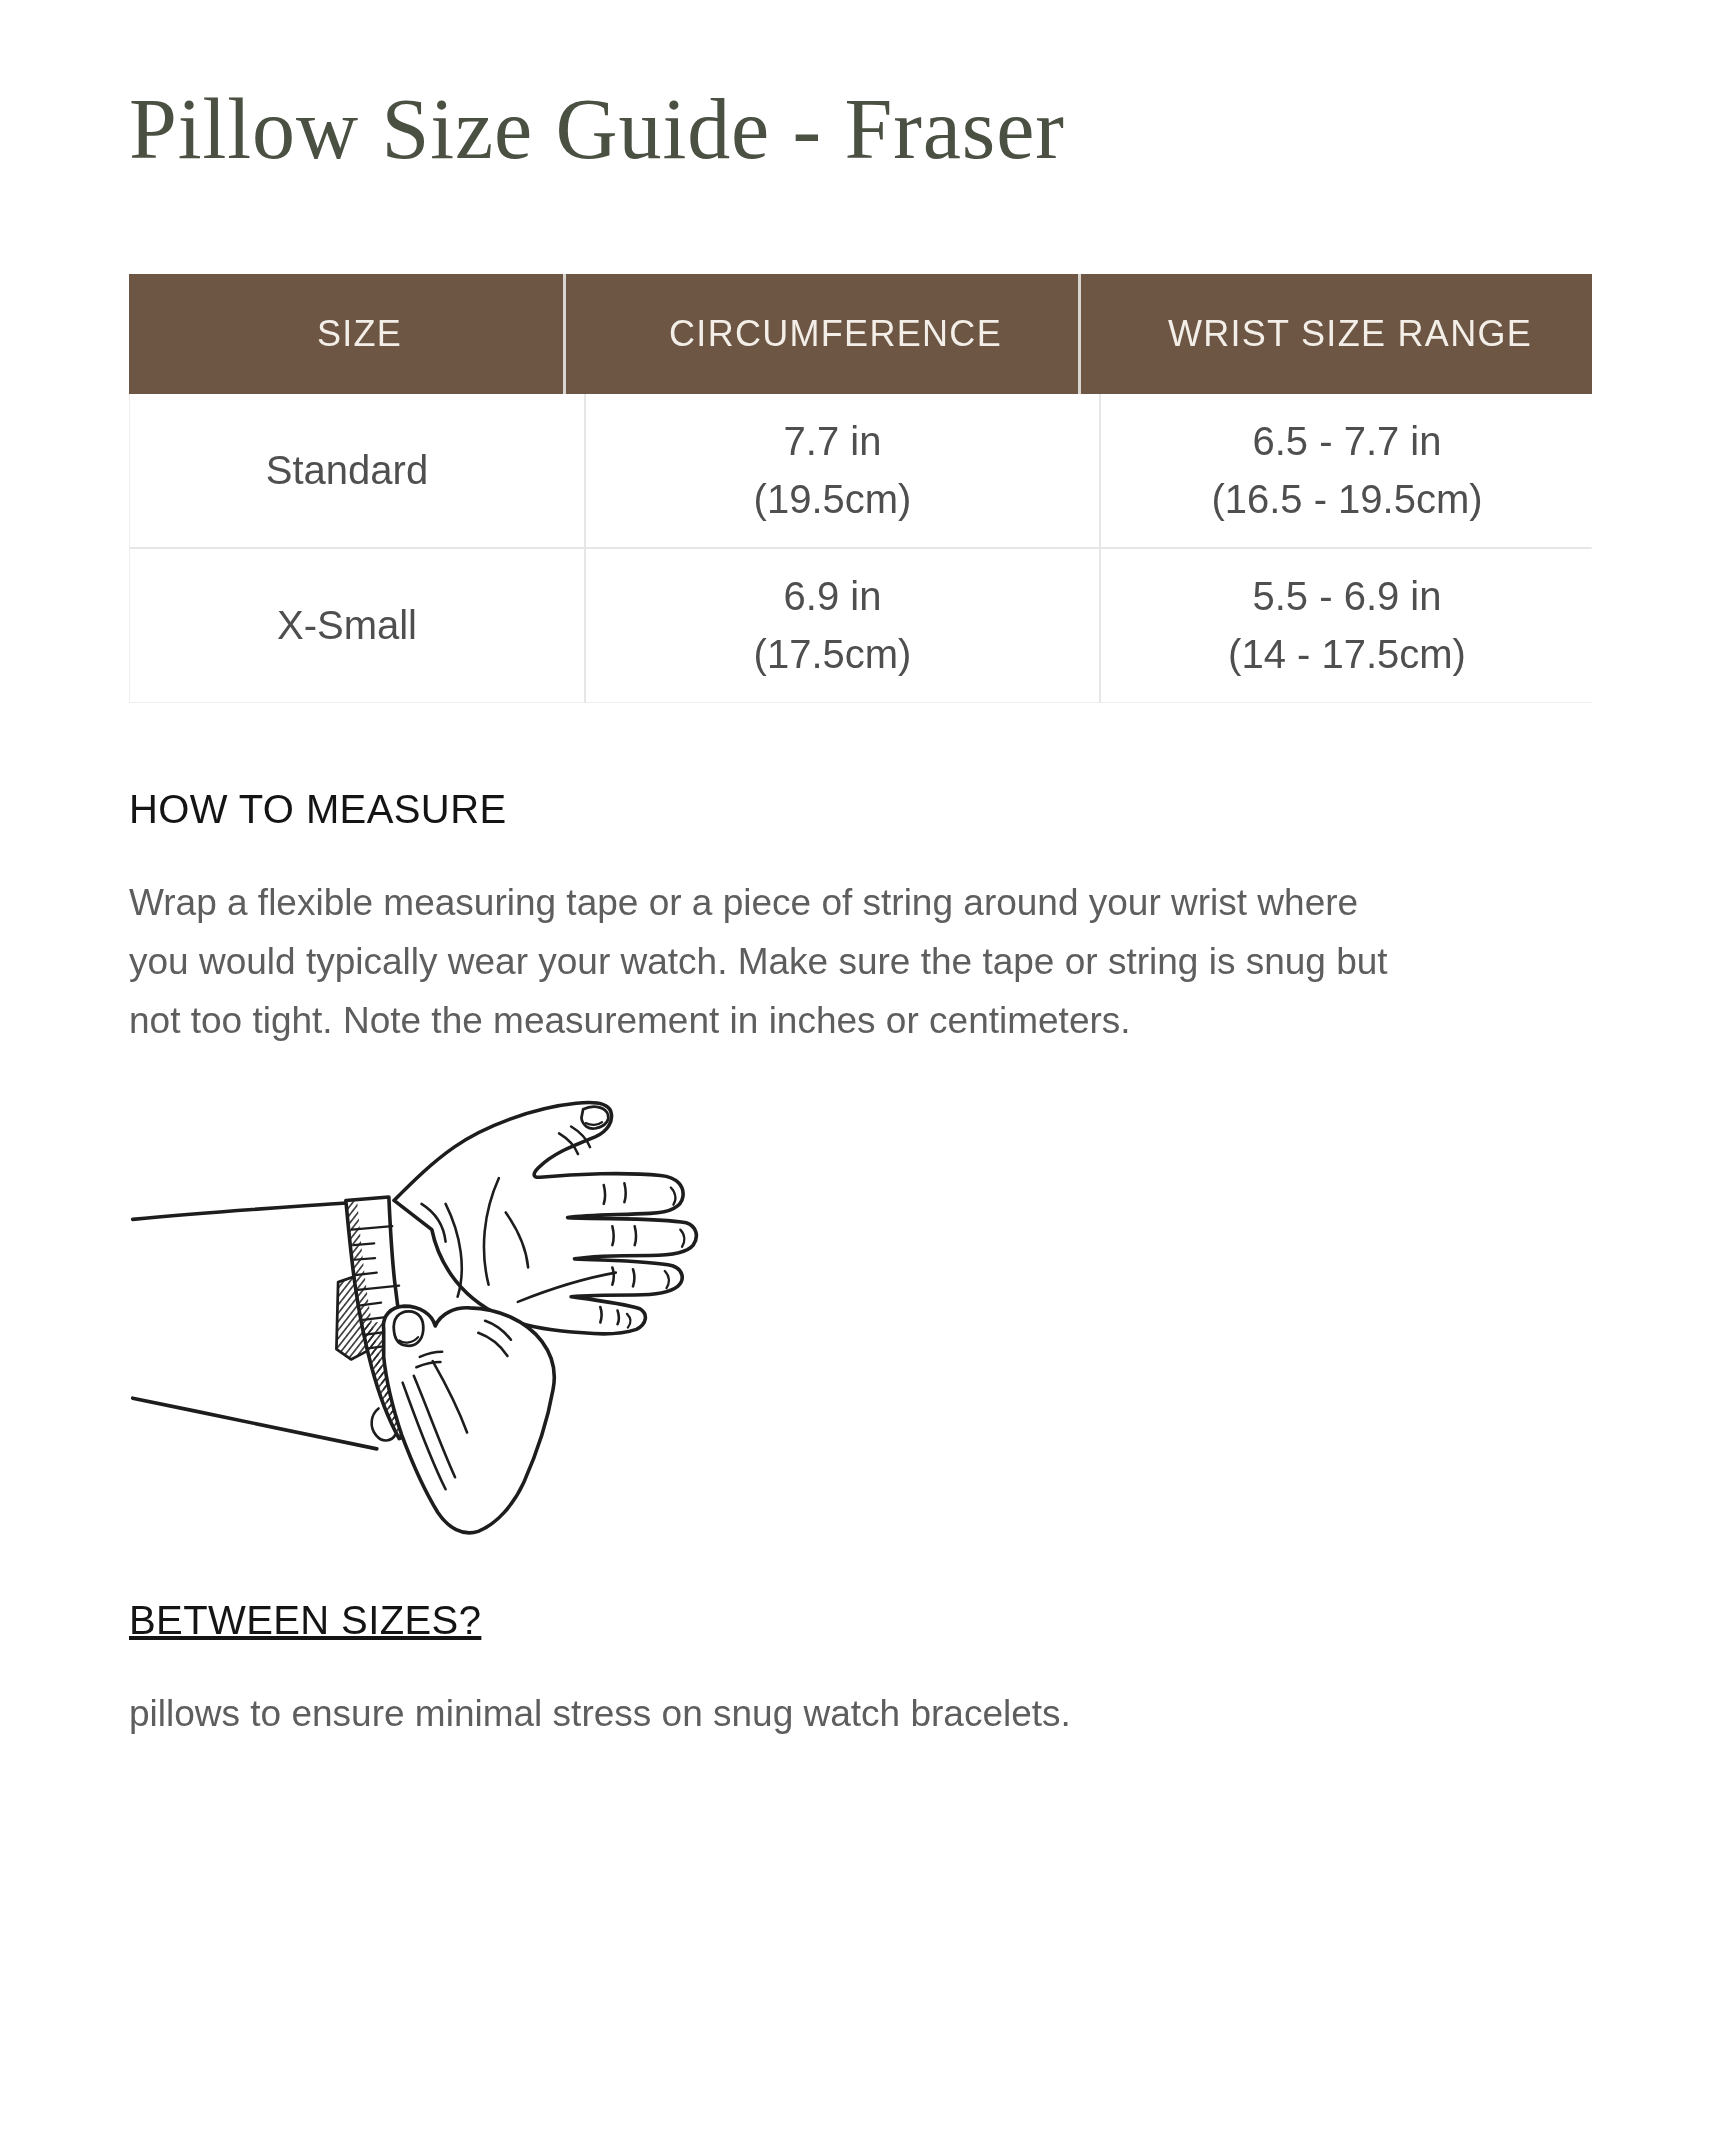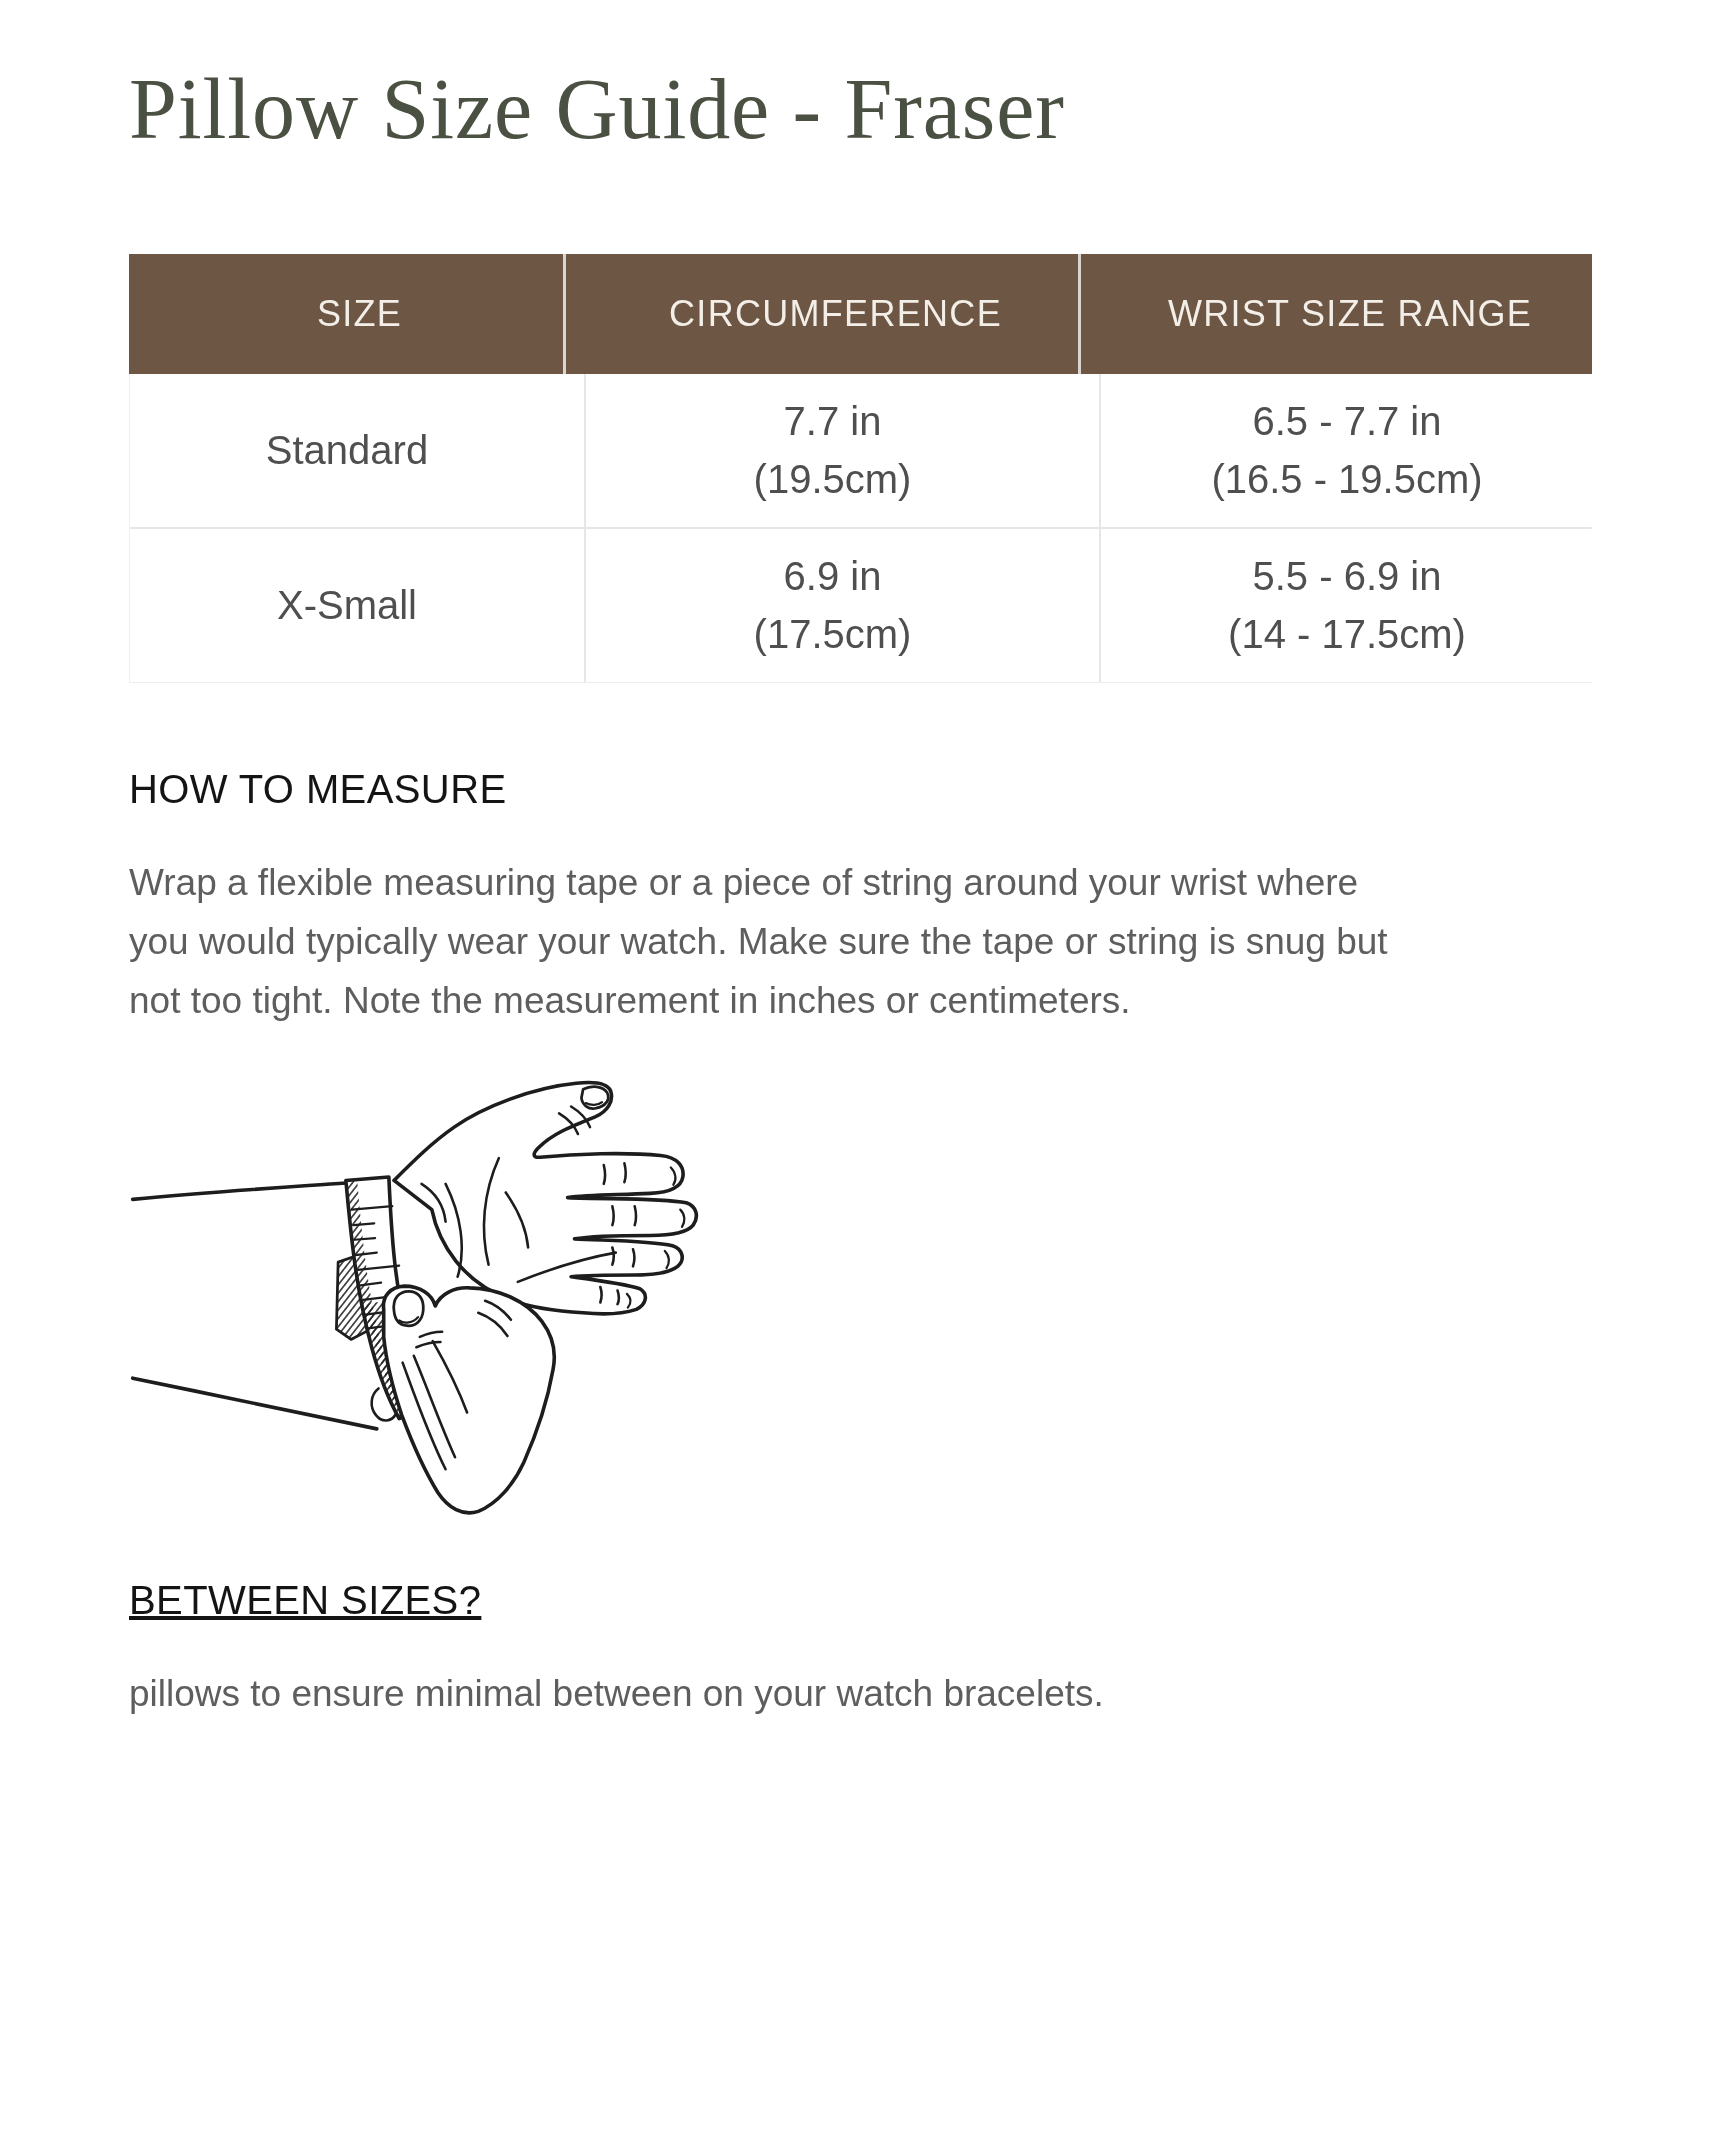--- a/index.html
+++ b/index.html
@@ -8,21 +8,21 @@
     width: 1721px;
     height: 2151px;
     background: #ffffff;
     overflow: hidden;
     box-sizing: border-box;
     padding: 0 95px 0 129px;
     font-family: "Liberation Sans", "DejaVu Sans", sans-serif;
   }
   .page-title {
     margin: 0;
-    padding-top: 60px;
+    padding-top: 80px;
     font-family: "Liberation Serif", "DejaVu Serif", serif;
     font-weight: 400;
     font-size: 86px;
     line-height: 1.15;
     letter-spacing: 0.9px;
     color: #4a5042;
   }
   
   .size-table { width: 1463px; margin-top: 95px; }
   .t-head, .t-row {
@@ -214,17 +214,17 @@
           <path d="M 406 272 C 420 277 432 287 440 299"></path>
           <path d="M 414 258 C 426 262 436 270 444 280"></path>
         </g>
       </g>
     </svg>
   </div>
 
   <h2 class="section-heading" id="between-heading">BETWEEN SIZES?</h2>
 
   <p class="body-par">
-    <span class="line">pillows to ensure minimal between on your watch bracelets.</span>
+    <span class="line">pillows to ensure minimal stress on snug watch bracelets.</span>
   </p>
 
 </div>
 
 
 </body></html>

